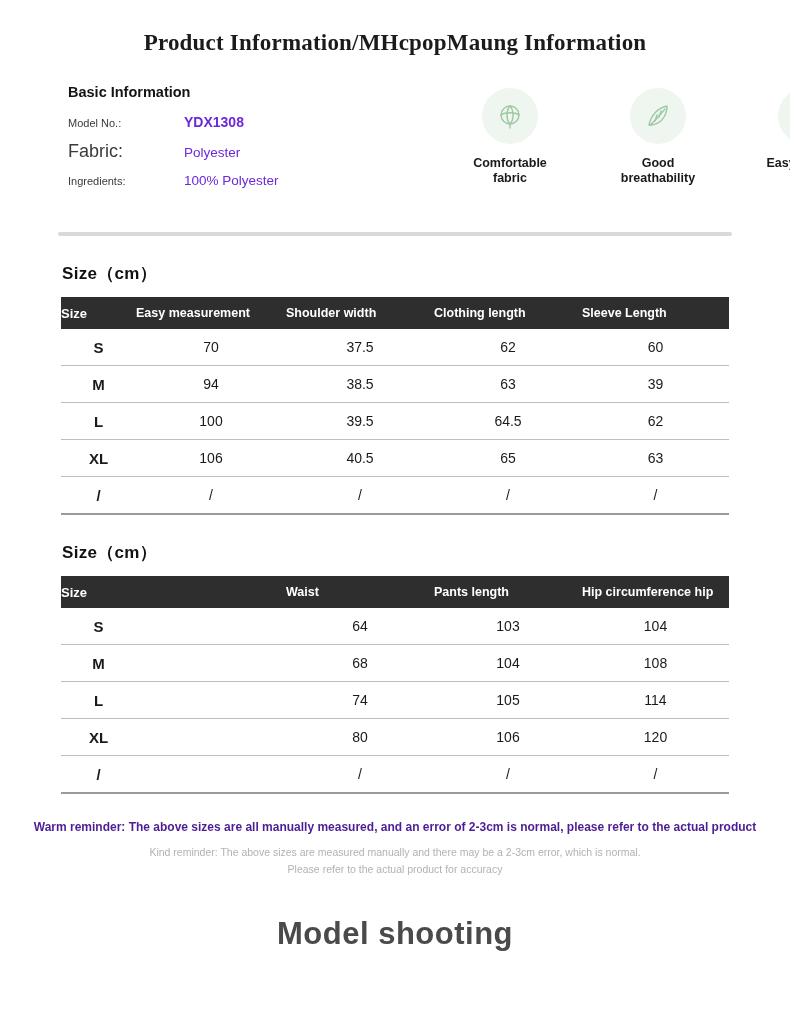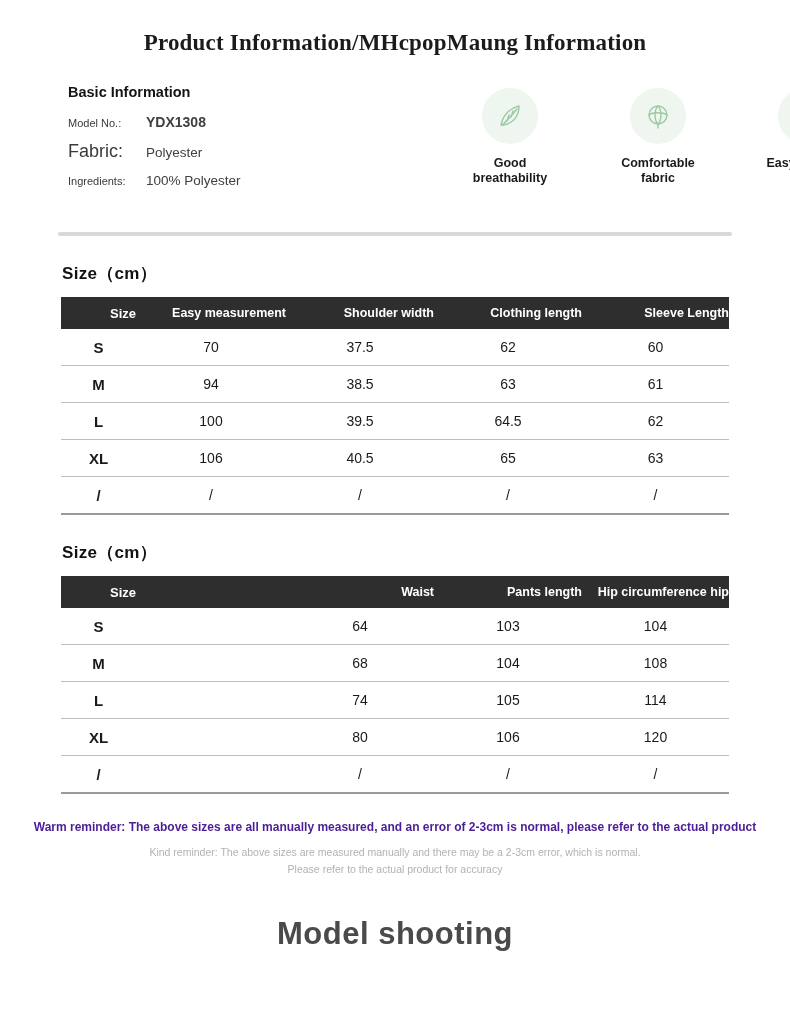--- a/index.html
+++ b/index.html
@@ -58,21 +58,22 @@
     width: 78px;
     font-size: 11px;
     color: #3a3a3a;
     flex: none;
   }
   .basic-label.lg {
     font-size: 18px;
   }
   .basic-value {
     font-size: 13.5px;
-    color: #404040;
+    color: #6d28d9;
+    margin-left: 38px;
   }
   .basic-value.bold {
     font-weight: bold;
     font-size: 14px;
   }
 
   
   .features {
     position: absolute;
     top: 4px;
@@ -125,21 +126,21 @@
     border-collapse: collapse;
     table-layout: fixed;
   }
   table.size-table thead th {
     background: #2e2e2e;
     color: #ffffff;
     font-size: 12.5px;
     font-weight: bold;
     height: 32px;
     padding: 0;
-    text-align: right;
+    text-align: left;
     vertical-align: middle;
   }
   table.size-table thead th.col-size {
     font-size: 13px;
   }
   table.size-table tbody td {
     height: 36px;
     text-align: center;
     font-size: 14px;
     color: #1a1a1a;
@@ -200,47 +201,47 @@
         <span class="basic-label lg">Fabric:</span>
         <span class="basic-value">Polyester</span>
       </div>
       <div class="basic-row">
         <span class="basic-label">Ingredients:</span>
         <span class="basic-value">100% Polyester</span>
       </div>
     </div>
 
     <div class="features">
-
-      <div class="feature">
-        <div class="feature-circle">
-          <svg width="34" height="34" viewBox="0 0 34 34" fill="none" stroke="#9dc9a3" stroke-width="1.4" stroke-linecap="round" stroke-linejoin="round">
-            <path d="M8 26 C10 16, 17 9, 26 7 C26 17, 20 25, 10 26 Z"></path>
-            <path d="M9 26 C14 22, 19 16, 24 10"></path>
-            <path d="M14 22 L16 16 M18 18 L20 12"></path>
-          </svg>
-        </div>
-        <div class="feature-label">Good<br>breathability</div>
-      </div>
 
       <div class="feature">
         <div class="feature-circle">
           <svg width="34" height="34" viewBox="0 0 34 34" fill="none" stroke="#9dc9a3" stroke-width="1.4" stroke-linecap="round" stroke-linejoin="round">
             <circle cx="17" cy="16" r="9"></circle>
             <path d="M17 7 C13 11, 13 21, 17 25 C21 21, 21 11, 17 7 Z"></path>
             <path d="M8 16 C12 13, 22 13, 26 16"></path>
             <path d="M17 25 L17 29"></path>
           </svg>
         </div>
         <div class="feature-label">Comfortable<br>fabric</div>
       </div>
 
       <div class="feature">
         <div class="feature-circle">
           <svg width="34" height="34" viewBox="0 0 34 34" fill="none" stroke="#9dc9a3" stroke-width="1.4" stroke-linecap="round" stroke-linejoin="round">
+            <path d="M8 26 C10 16, 17 9, 26 7 C26 17, 20 25, 10 26 Z"></path>
+            <path d="M9 26 C14 22, 19 16, 24 10"></path>
+            <path d="M14 22 L16 16 M18 18 L20 12"></path>
+          </svg>
+        </div>
+        <div class="feature-label">Good<br>breathability</div>
+      </div>
+
+      <div class="feature">
+        <div class="feature-circle">
+          <svg width="34" height="34" viewBox="0 0 34 34" fill="none" stroke="#9dc9a3" stroke-width="1.4" stroke-linecap="round" stroke-linejoin="round">
             <path d="M7 22 C10 13, 17 8, 26 9 C24 17, 17 23, 7 22 Z"></path>
             <path d="M6 26 C10 24, 14 28, 18 26 C22 24, 25 27, 28 26"></path>
             <path d="M12 21 C15 17, 19 14, 24 12"></path>
           </svg>
         </div>
         <div class="feature-label">Easy to wash</div>
       </div>
 
     </div>
   </div>
@@ -271,21 +272,21 @@
         <td>70</td>
         <td>37.5</td>
         <td>62</td>
         <td>60</td>
       </tr>
       <tr>
         <td class="size-cell">M</td>
         <td>94</td>
         <td>38.5</td>
         <td>63</td>
-        <td>61</td>
+        <td>39</td>
       </tr>
       <tr>
         <td class="size-cell">L</td>
         <td>100</td>
         <td>39.5</td>
         <td>64.5</td>
         <td>62</td>
       </tr>
       <tr>
         <td class="size-cell">XL</td>

